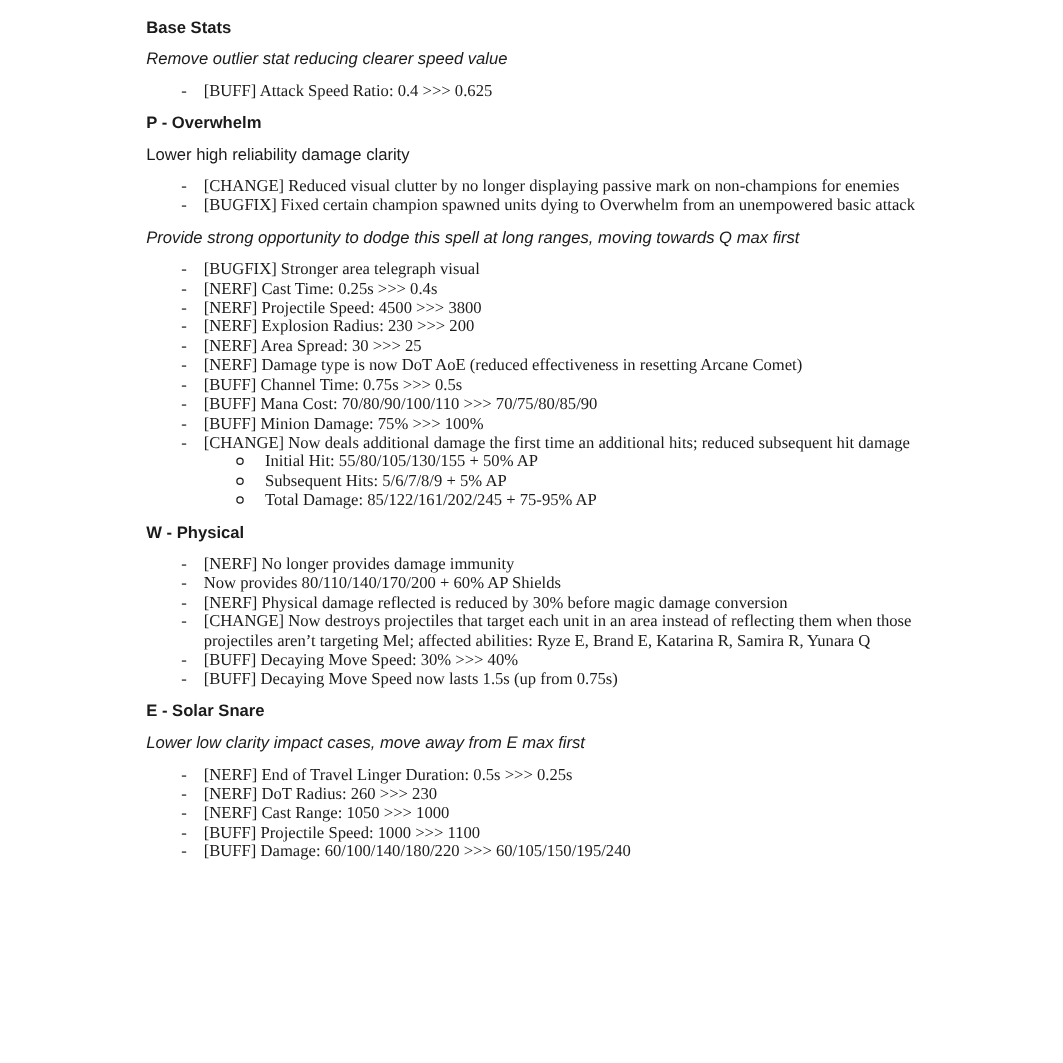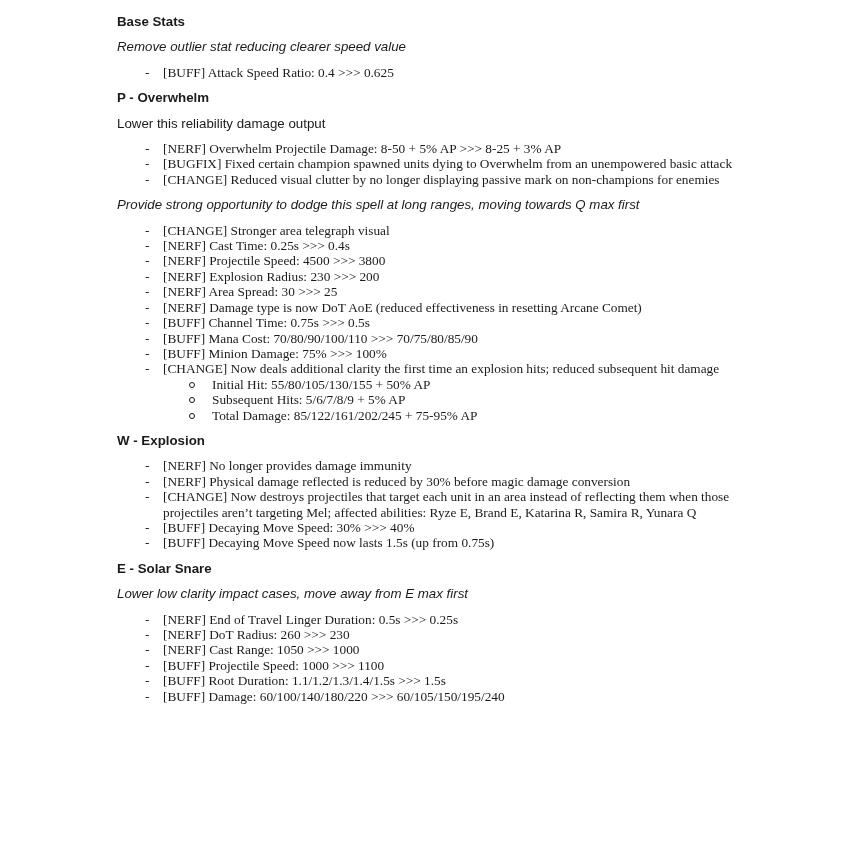--- a/index.html
+++ b/index.html
@@ -73,61 +73,60 @@
   <div class="doc">
       <section>
         <h2 class="heading">Base Stats</h2>
         <p class="desc italic">Remove outlier stat reducing clearer speed value</p>
         <ul class="changes">
           <li class="l1">[BUFF] Attack Speed Ratio: 0.4 &gt;&gt;&gt; 0.625</li>
         </ul>
       </section>
       <section>
         <h2 class="heading">P - Overwhelm</h2>
-        <p class="desc">Lower this reliability damage output</p>
+        <p class="desc">Lower high reliability damage clarity</p>
         <ul class="changes">
-          <li class="l1">[NERF] Overwhelm Projectile Damage: 8-50 + 5% AP &gt;&gt;&gt; 8-25 + 3% AP</li>
+          <li class="l1">[CHANGE] Reduced visual clutter by no longer displaying passive mark on non-champions for enemies</li>
           <li class="l1">[BUGFIX] Fixed certain champion spawned units dying to Overwhelm from an unempowered basic attack</li>
-          <li class="l1">[CHANGE] Reduced visual clutter by no longer displaying passive mark on non-champions for enemies</li>
         </ul>
       </section>
       <section>
         <p class="desc italic">Provide strong opportunity to dodge this spell at long ranges, moving towards Q max first</p>
         <ul class="changes">
-          <li class="l1">[CHANGE] Stronger area telegraph visual</li>
+          <li class="l1">[BUGFIX] Stronger area telegraph visual</li>
           <li class="l1">[NERF] Cast Time: 0.25s &gt;&gt;&gt; 0.4s</li>
           <li class="l1">[NERF] Projectile Speed: 4500 &gt;&gt;&gt; 3800</li>
           <li class="l1">[NERF] Explosion Radius: 230 &gt;&gt;&gt; 200</li>
           <li class="l1">[NERF] Area Spread: 30 &gt;&gt;&gt; 25</li>
           <li class="l1">[NERF] Damage type is now DoT AoE (reduced effectiveness in resetting Arcane Comet)</li>
           <li class="l1">[BUFF] Channel Time: 0.75s &gt;&gt;&gt; 0.5s</li>
           <li class="l1">[BUFF] Mana Cost: 70/80/90/100/110 &gt;&gt;&gt; 70/75/80/85/90</li>
           <li class="l1">[BUFF] Minion Damage: 75% &gt;&gt;&gt; 100%</li>
-          <li class="l1">[CHANGE] Now deals additional clarity the first time an explosion hits; reduced subsequent hit damage</li>
+          <li class="l1">[CHANGE] Now deals additional damage the first time an additional hits; reduced subsequent hit damage</li>
           <li class="l2">Initial Hit: 55/80/105/130/155 + 50% AP</li>
           <li class="l2">Subsequent Hits: 5/6/7/8/9 + 5% AP</li>
           <li class="l2">Total Damage: 85/122/161/202/245 + 75-95% AP</li>
         </ul>
       </section>
       <section>
-        <h2 class="heading">W - Explosion</h2>
+        <h2 class="heading">W - Physical</h2>
         <ul class="changes">
           <li class="l1">[NERF] No longer provides damage immunity</li>
+          <li class="l1">Now provides 80/110/140/170/200 + 60% AP Shields</li>
           <li class="l1">[NERF] Physical damage reflected is reduced by 30% before magic damage conversion</li>
           <li class="l1">[CHANGE] Now destroys projectiles that target each unit in an area instead of reflecting them when those projectiles aren’t targeting Mel; affected abilities: Ryze E, Brand E, Katarina R, Samira R, Yunara Q</li>
           <li class="l1">[BUFF] Decaying Move Speed: 30% &gt;&gt;&gt; 40%</li>
           <li class="l1">[BUFF] Decaying Move Speed now lasts 1.5s (up from 0.75s)</li>
         </ul>
       </section>
       <section>
         <h2 class="heading">E - Solar Snare</h2>
         <p class="desc italic">Lower low clarity impact cases, move away from E max first</p>
         <ul class="changes">
           <li class="l1">[NERF] End of Travel Linger Duration: 0.5s &gt;&gt;&gt; 0.25s</li>
           <li class="l1">[NERF] DoT Radius: 260 &gt;&gt;&gt; 230</li>
           <li class="l1">[NERF] Cast Range: 1050 &gt;&gt;&gt; 1000</li>
           <li class="l1">[BUFF] Projectile Speed: 1000 &gt;&gt;&gt; 1100</li>
-          <li class="l1">[BUFF] Root Duration: 1.1/1.2/1.3/1.4/1.5s &gt;&gt;&gt; 1.5s</li>
           <li class="l1">[BUFF] Damage: 60/100/140/180/220 &gt;&gt;&gt; 60/105/150/195/240</li>
         </ul>
       </section>
     </div>
 </div>
 
 </body></html>

